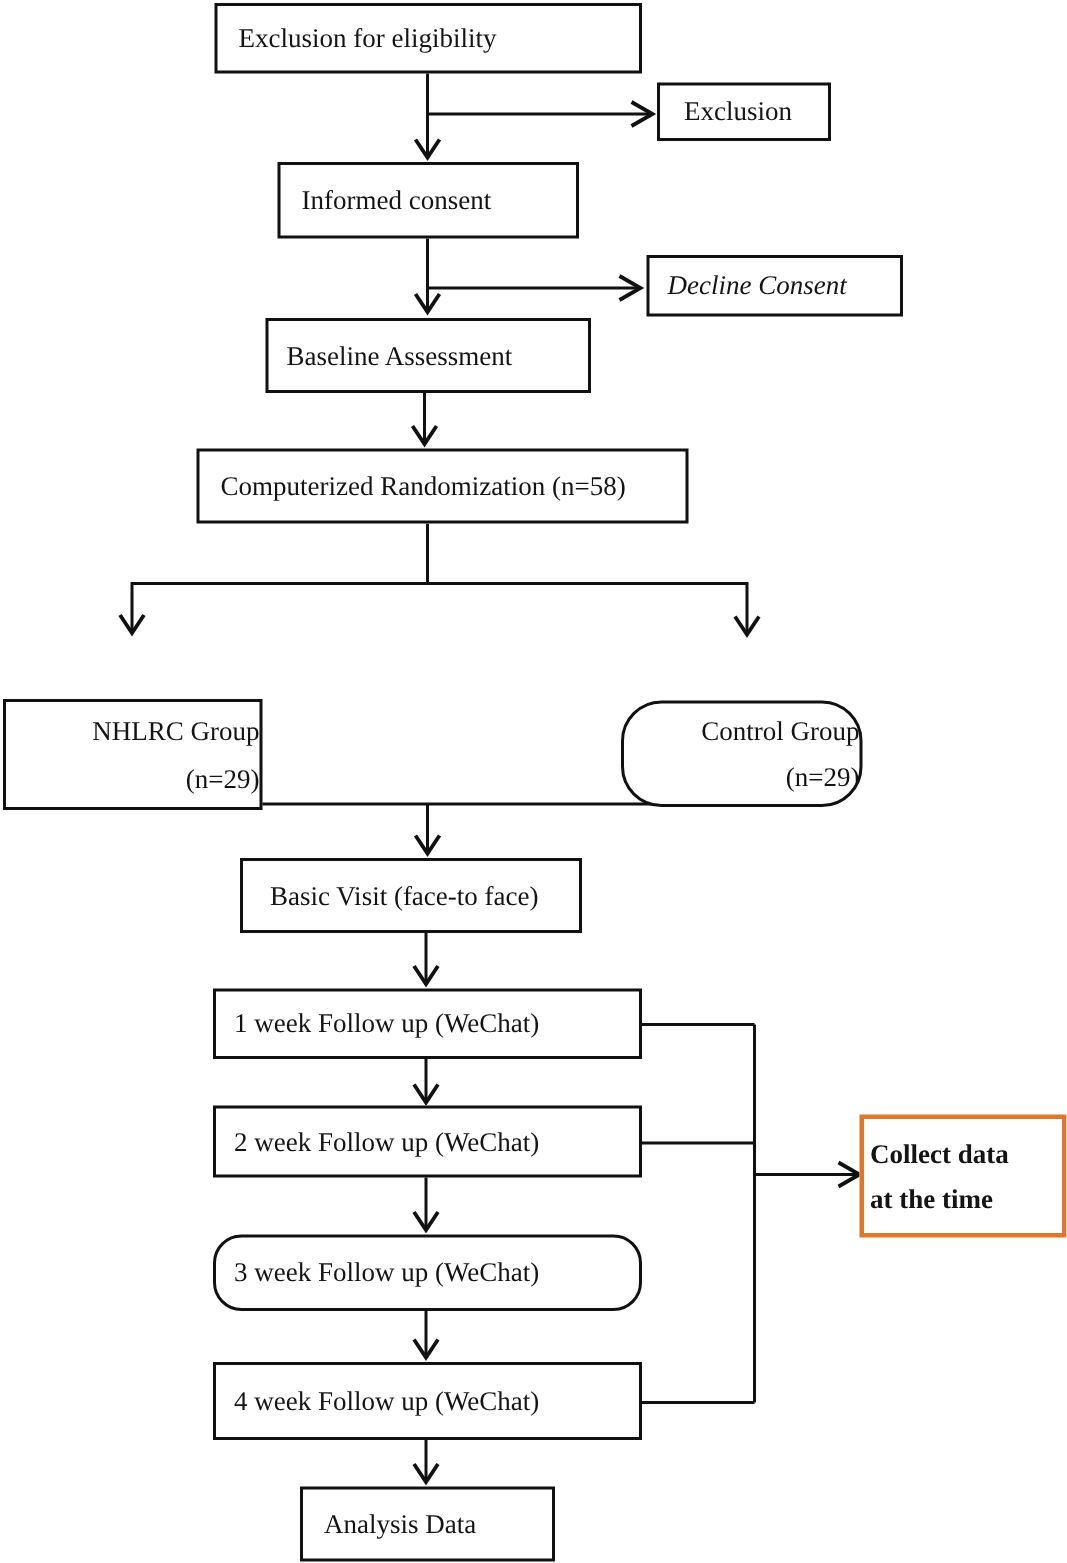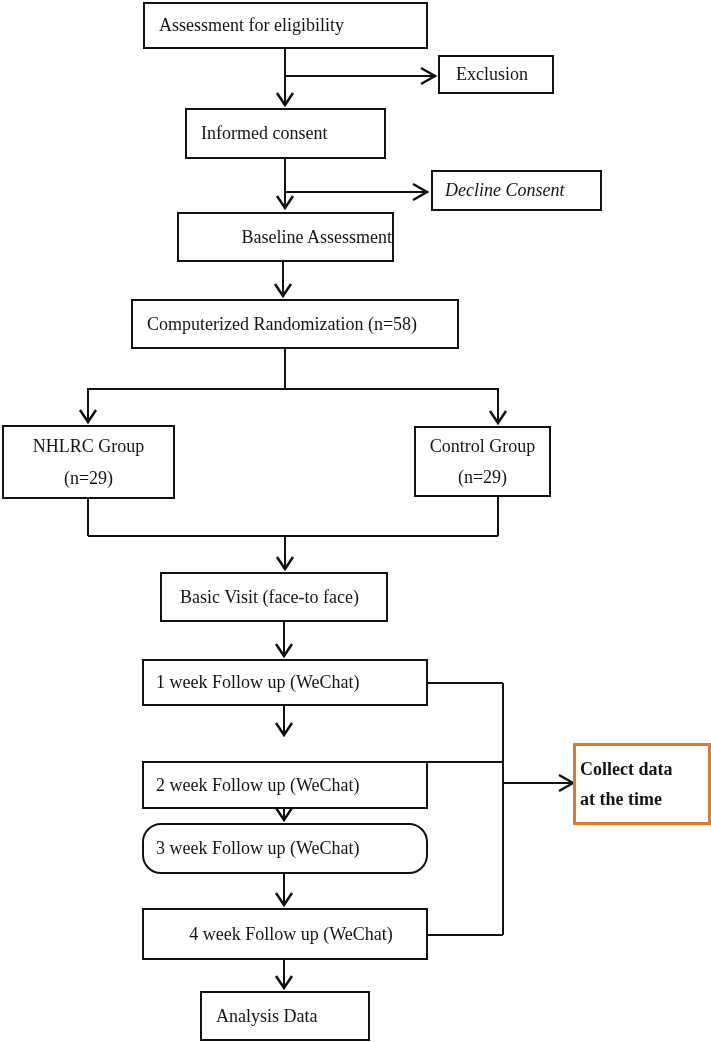--- a/index.html
+++ b/index.html
@@ -38,21 +38,21 @@
     border: 2px solid var(--line, #111);
     background: #fff;
     display: flex;
     flex-direction: column;
     justify-content: center;
     font-size: 18px;
     line-height: 1.25;
     color: #141414;
   }
   .box.single { padding-left: 14px; }
-  .box.centered { text-align: center; row-gap: 9px; }
+  .box.centered { text-align: right; row-gap: 9px; margin-top: 41px; }
   .box.accent {
     border: 3px solid var(--accent, #E2772C);
     padding-left: 4px;
     row-gap: 7px;
     font-weight: bold;
   }
   .box span { display: block; white-space: nowrap; }
 </style>
 </head>
 <body>
@@ -106,70 +106,70 @@
 
     <path class="ln" d="M427 683 L503 683"></path>
     <path class="ln" d="M427 762 L503 762"></path>
     <path class="ln" d="M427 935 L503 935"></path>
     <path class="ln" d="M503 683 L503 935"></path>
     <path class="ln" d="M503 783 L571 783"></path>
     <path class="ah" d="M559 775 L573 783 L559 791"></path>
   </svg>
 
   <div class="box single" style="left:143px; top:2px; width:285px; height:47px;">
-    <span>Assessment for eligibility</span>
+    <span>Exclusion for eligibility</span>
   </div>
 
   <div class="box single" style="left:438px; top:55px; width:116px; height:39px; padding-left:16px;">
     <span>Exclusion</span>
   </div>
 
   <div class="box single" style="left:185px; top:108px; width:201px; height:51px;">
     <span>Informed consent</span>
   </div>
 
   <div class="box single" style="left:431px; top:170px; width:171px; height:41px; padding-left:12px;font-style:italic;">
     <span>Decline Consent</span>
   </div>
 
-  <div class="box single" style="left:177px; top:212px; width:217px; height:50px; padding-left:12px;text-align:right;">
+  <div class="box single" style="left:177px; top:212px; width:217px; height:50px; padding-left:12px;">
     <span>Baseline Assessment</span>
   </div>
 
   <div class="box single" style="left:131px; top:299px; width:328px; height:50px;font-family:Liberation Serif, serif;">
     <span>Computerized Randomization (n=58)</span>
   </div>
 
   <div class="box centered" style="left:2px; top:425px; width:173px; height:74px;">
     <span>NHLRC Group</span>
     <span>(n=29)</span>
   </div>
 
-  <div class="box centered" style="left:414px; top:426px; width:137px; height:71px;">
+  <div class="box centered" style="left:414px; top:426px; width:161px; height:71px;border-radius:27px;">
     <span>Control Group</span>
     <span>(n=29)</span>
   </div>
 
   <div class="box single" style="left:160px; top:572px; width:228px; height:50px; padding-left:18px;">
     <span>Basic Visit (face-to face)</span>
   </div>
 
   <div class="box single" style="left:142px; top:659px; width:286px; height:47px; padding-left:12px;">
     <span>1 week Follow up (WeChat)</span>
   </div>
 
-  <div class="box single" style="left:142px; top:761px; width:286px; height:48px; padding-left:12px;">
+  <div class="box single" style="left:142px; top:737px; width:286px; height:48px; padding-left:12px;">
     <span>2 week Follow up (WeChat)</span>
   </div>
 
   <div class="box single" style="left:142px; top:823px; width:286px; height:51px; padding-left:12px;border-radius:19px;">
     <span>3 week Follow up (WeChat)</span>
   </div>
 
-  <div class="box single" style="left:142px; top:908px; width:286px; height:52px; padding-left:12px;align-items:center;">
+  <div class="box single" style="left:142px; top:908px; width:286px; height:52px; padding-left:12px;">
     <span>4 week Follow up (WeChat)</span>
   </div>
 
   <div class="box accent" style="left:573px; top:743px; width:138px; height:82px;">
     <span>Collect data</span>
     <span>at the time</span>
   </div>
 
   <div class="box single" style="left:200px; top:991px; width:170px; height:50px;">
     <span>Analysis Data</span>

